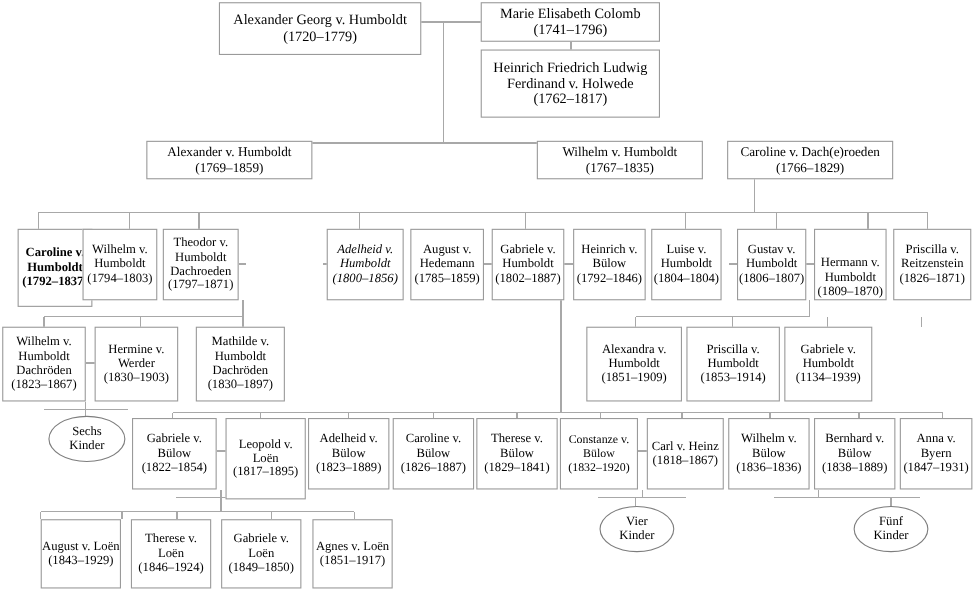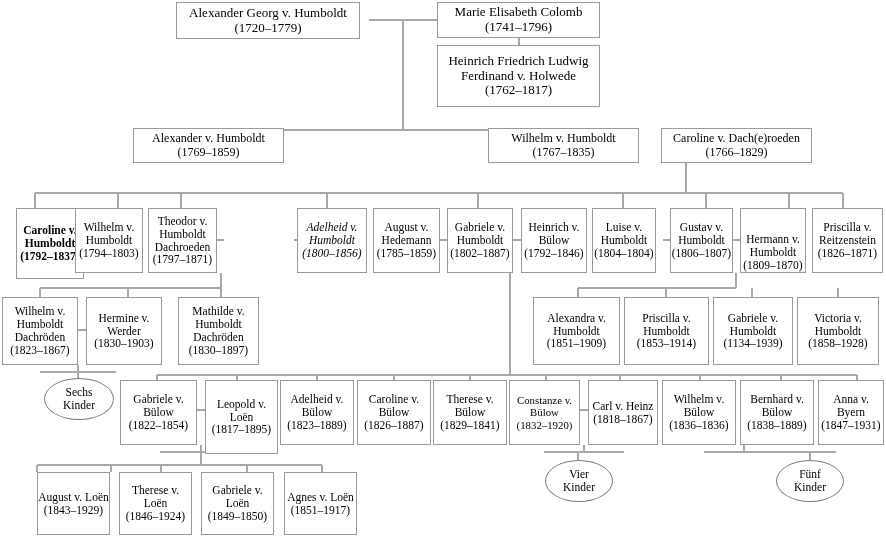--- a/index.html
+++ b/index.html
@@ -142,21 +142,21 @@
       <path d="M578 452 V460"></path>
 
       <path d="M744 445 V452"></path>
       <path d="M704 452 H784"></path>
       <path d="M810 452 V460"></path>
       <path d="M784 452 H836"></path>
       <path d="M836 452 V452"></path>
     </g>
   </svg>
 
-  <div class="node s13" style="left:176px;top:2px;width:184px;height:37px;">
+  <div class="node s13" style="left:199px;top:2px;width:184px;height:48px;">
     <span class="nm">Alexander Georg v. Humboldt</span>
     <span class="yr">(1720–1779)</span>
   </div>
   <div class="node s13" style="left:437px;top:2px;width:163px;height:36px;">
     <span class="nm">Marie Elisabeth Colomb</span>
     <span class="yr">(1741–1796)</span>
   </div>
   <div class="node s13" style="left:437px;top:45px;width:163px;height:62px;padding:0 4px;">
     <span class="nm">Heinrich Friedrich Ludwig Ferdinand v. Holwede</span>
     <span class="yr">(1762–1817)</span>
@@ -237,24 +237,20 @@
     <span class="yr">(1851–1909)</span>
   </div>
   <div class="node s11" style="left:624px;top:297px;width:85px;height:68px;">
     <span class="nm">Priscilla v. Humboldt</span>
     <span class="yr">(1853–1914)</span>
   </div>
   <div class="node s11" style="left:713px;top:297px;width:80px;height:68px;">
     <span class="nm">Gabriele v. Humboldt</span>
     <span class="yr">(1134–1939)</span>
   </div>
-  <div class="node s11" style="left:797px;top:297px;width:82px;height:68px;">
-    <span class="nm">Victoria v. Humboldt</span>
-    <span class="yr">(1858–1928)</span>
-  </div>
 
   <div class="oval" style="left:44px;top:378px;width:70px;height:42px;">
     <span>Sechs</span>
     <span>Kinder</span>
   </div>
 
   <div class="node s11" style="left:120px;top:380px;width:77px;height:65px;">
     <span class="nm">Gabriele v. Bülow</span>
     <span class="yr">(1822–1854)</span>
   </div>

